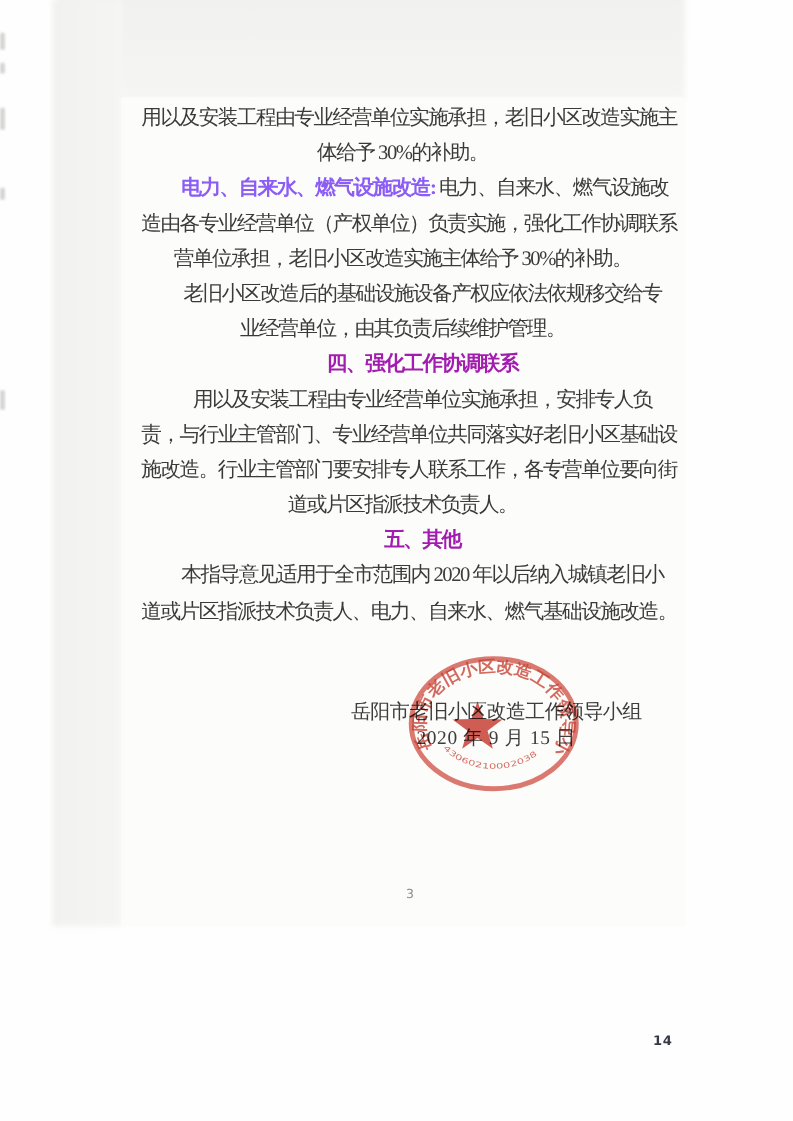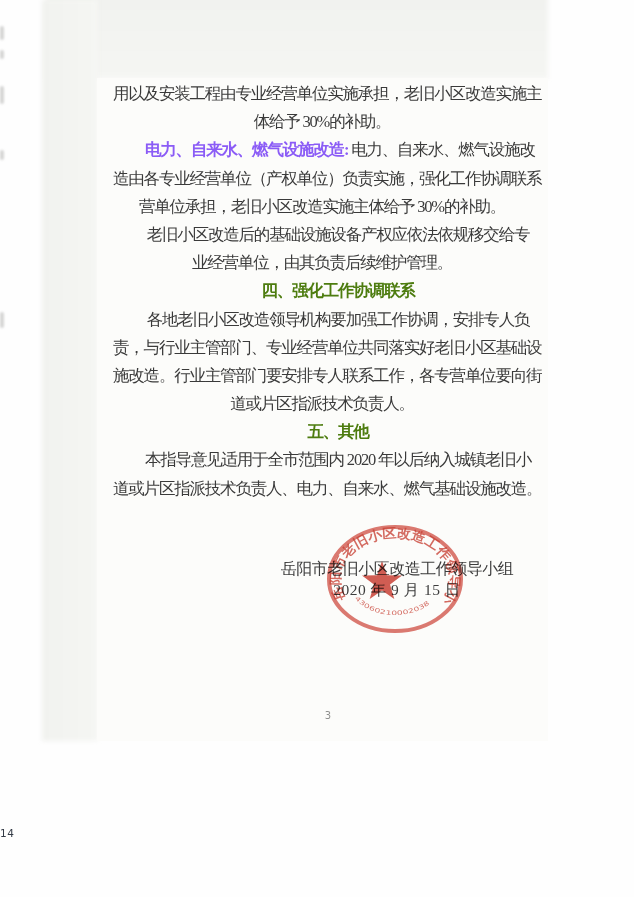--- a/index.html
+++ b/index.html
@@ -20,34 +20,34 @@
     filter:blur(1px);border-radius:2px;}
   
   .doc-body{
     position:absolute;left:113px;top:80px;width:418px;
     font-size:16.5px;line-height:28.2px;letter-spacing:-1.2px;
     color:#3a3a3a;
     text-align:center;
   }
   .line{white-space:nowrap;height:28.2px;}
   .indent{padding-left:32px;}
-  .heading{font-weight:bold;color:#4d7c0f;}
+  .heading{font-weight:bold;color:#a21caf;}
   .bold{font-weight:bold;color:#8b5cf6;}
   
   .signature{position:absolute;left:238px;top:559px;width:318px;
     text-align:center;color:#3d3d3d;font-size:16px;letter-spacing:-0.5px;}
   .sig-org{white-space:nowrap;}
   .sig-date{font-size:15.5px;letter-spacing:0.5px;white-space:nowrap;}
   
   .seal{position:absolute;left:320px;top:512px;mix-blend-mode:multiply;}
   
   .scan-pagenum{position:absolute;left:318px;top:710px;width:20px;text-align:center;
     font-size:10px;color:#8f908e;font-family:"DejaVu Sans",sans-serif;}
-  .viewer-pagenum{position:absolute;left:0;top:827px;width:538px;text-align:left;
-    font-size:10.5px;color:#343b46;font-family:"DejaVu Sans",sans-serif;letter-spacing:0.5px;}
+  .viewer-pagenum{position:absolute;left:0;top:827px;width:538px;text-align:right;
+    font-size:10.5px;color:#343b46;font-family:"DejaVu Sans",sans-serif;letter-spacing:0.5px;font-weight:bold;}
 </style>
 </head>
 <body>
 
 <div class="scan-strip scan-top"></div>
 <div class="scan-strip scan-left"></div>
 <div class="paper"></div>
 <div class="smudge" style="top:26px;height:14px;"></div>
 <div class="smudge" style="top:50px;height:9px;"></div>
 <div class="smudge" style="top:86px;height:18px;"></div>
@@ -56,21 +56,21 @@
 
 <main class="doc-body">
   <div class="line">用以及安装工程由专业经营单位实施承担，老旧小区改造实施主</div>
   <div class="line">体给予 30%的补助。</div>
   <div class="line indent"><span class="bold">电力、自来水、燃气设施改造:</span><span> 电力、自来水、燃气设施改</span></div>
   <div class="line">造由各专业经营单位（产权单位）负责实施，强化工作协调联系</div>
   <div class="line">营单位承担，老旧小区改造实施主体给予 30%的补助。</div>
   <div class="line indent">老旧小区改造后的基础设施设备产权应依法依规移交给专</div>
   <div class="line">业经营单位，由其负责后续维护管理。</div>
   <div class="line indent heading">四、强化工作协调联系</div>
-  <div class="line indent">各地老旧小区改造领导机构要加强工作协调，安排专人负</div>
+  <div class="line indent">用以及安装工程由专业经营单位实施承担，安排专人负</div>
   <div class="line">责，与行业主管部门、专业经营单位共同落实好老旧小区基础设</div>
   <div class="line">施改造。行业主管部门要安排专人联系工作，各专营单位要向街</div>
   <div class="line">道或片区指派技术负责人。</div>
   <div class="line indent heading">五、其他</div>
   <div class="line indent">本指导意见适用于全市范围内 2020 年以后纳入城镇老旧小</div>
   <div class="line">道或片区指派技术负责人、电力、自来水、燃气基础设施改造。</div>
 </main>
 
 <div class="signature">
   <div class="sig-org">岳阳市老旧小区改造工作领导小组</div>

